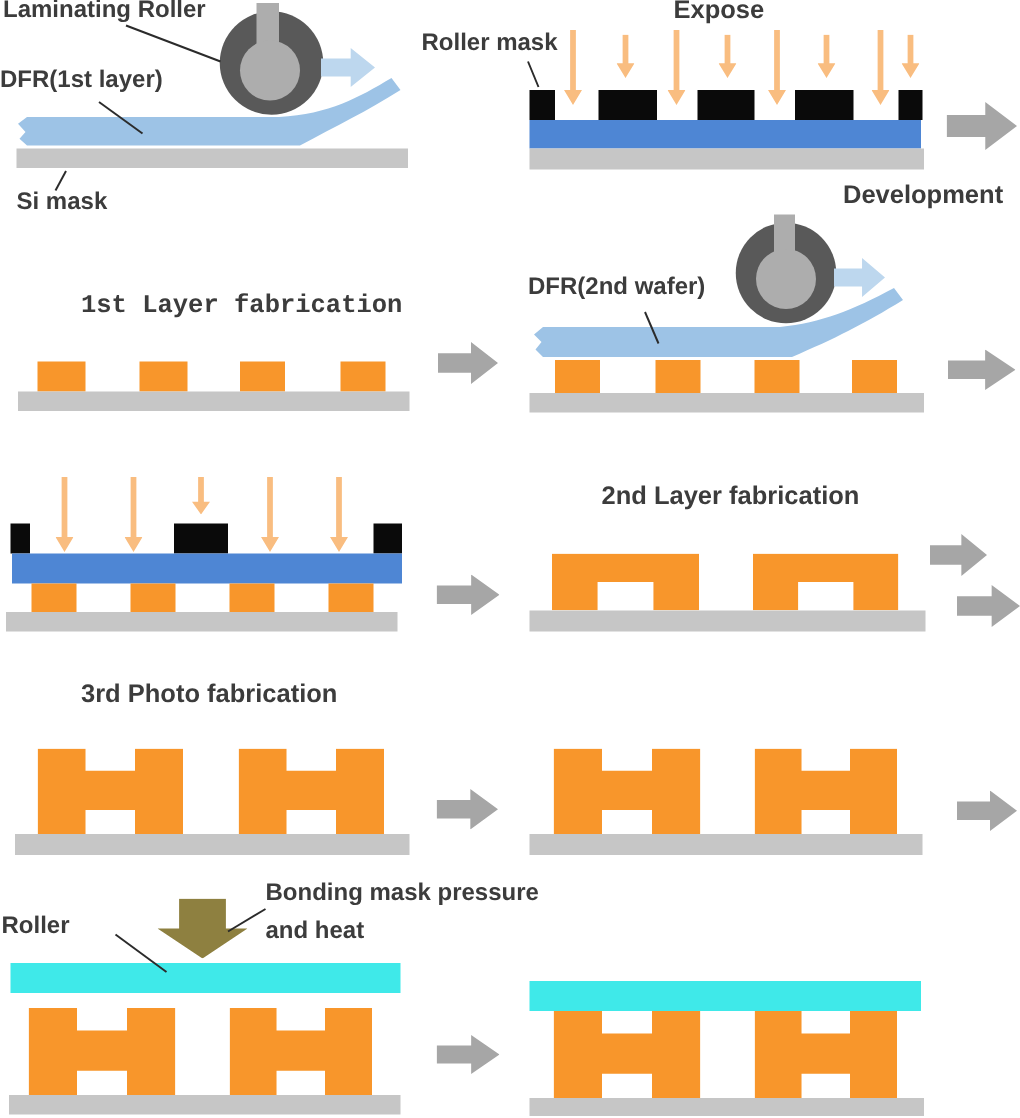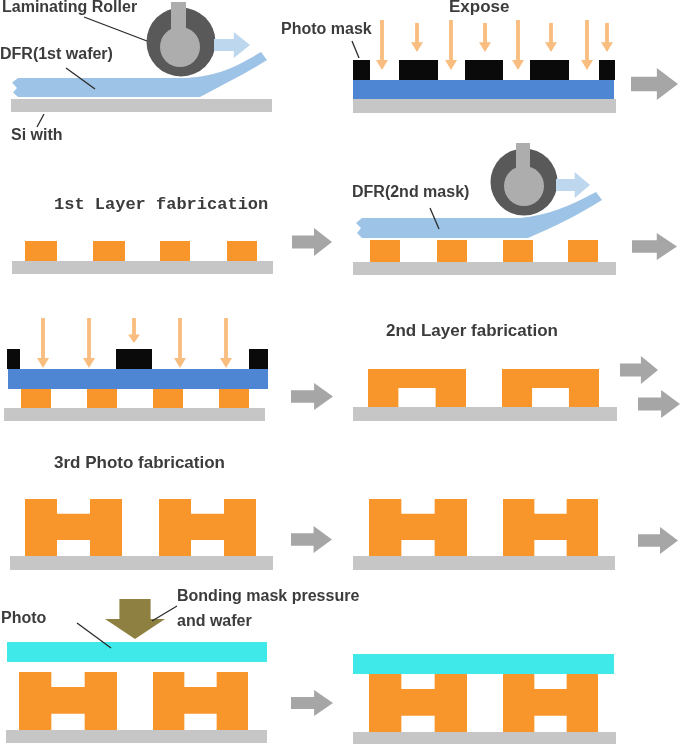--- a/index.html
+++ b/index.html
@@ -32,22 +32,22 @@
   svg{position:absolute;overflow:visible;}
 </style>
 </head>
 <body>
 
 <div class="canvas">
 
   
   <div class="grp">
     <div class="lbl" style="left:2px;top:-2px;">Laminating Roller</div>
-    <div class="lbl" style="left:0px;top:45px;">DFR(1st wafer)</div>
-    <div class="lbl" style="left:11px;top:126px;">Si with</div>
+    <div class="lbl" style="left:0px;top:45px;">DFR(1st layer)</div>
+    <div class="lbl" style="left:11px;top:126px;">Si mask</div>
 
     <svg style="left:8px;top:46px;" width="268" height="54" viewBox="0 0 268 54">
       <path d="M10,32 H178 C212,30 231,19 253,6 L259,14 C237,28 216,38 192,51 H10 L5,46.5 L9,42 L4,36.5 Z" fill="var(--film_blue)"></path>
     </svg>
 
     <svg style="left:140px;top:0px;" width="82" height="84" viewBox="0 0 82 84">
       <circle cx="41" cy="42" r="34.5" fill="var(--roller_dark)"></circle>
       <rect x="31" y="2" width="15" height="32" fill="var(--roller_light)"></rect>
       <circle cx="40" cy="47" r="20" fill="var(--roller_light)"></circle>
     </svg>
@@ -55,57 +55,58 @@
     <div class="lam-arrow" style="left:214px;top:32px;width:36px;height:26px;"></div>
 
     <div class="substrate" style="left:11px;top:99px;width:261px;height:13px;"></div>
   </div>
 
   <div class="flow-arrow" style="left:631px;top:68px;width:47px;height:32px;"></div>
 
   
   <div class="grp">
     <div class="title" style="left:449px;top:-3px;">Expose</div>
-    <div class="lbl" style="left:281px;top:20px;">Photo mask</div>
+    <div class="lbl" style="left:281px;top:20px;">Roller mask</div>
 
     <div class="uv-long" style="left:376px;top:20px;width:12px;height:50px;"></div>
     <div class="uv-short" style="left:411px;top:23px;width:12px;height:29px;"></div>
     <div class="uv-long" style="left:445px;top:20px;width:12px;height:50px;"></div>
     <div class="uv-short" style="left:479px;top:23px;width:12px;height:29px;"></div>
     <div class="uv-long" style="left:512px;top:20px;width:12px;height:50px;"></div>
     <div class="uv-short" style="left:545px;top:23px;width:12px;height:29px;"></div>
     <div class="uv-long" style="left:581px;top:20px;width:12px;height:50px;"></div>
     <div class="uv-short" style="left:601px;top:23px;width:12px;height:29px;"></div>
 
     <div class="maskblk" style="left:353px;top:60px;width:17px;height:20px;"></div>
     <div class="maskblk" style="left:399px;top:60px;width:39px;height:20px;"></div>
     <div class="maskblk" style="left:465px;top:60px;width:38px;height:20px;"></div>
     <div class="maskblk" style="left:530px;top:60px;width:39px;height:20px;"></div>
     <div class="maskblk" style="left:599px;top:60px;width:16px;height:20px;"></div>
 
     <div class="resist" style="left:353px;top:80px;width:261px;height:19px;"></div>
     <div class="substrate" style="left:353px;top:99px;width:263px;height:14px;"></div>
   </div>
 
+  <div class="title" style="left:562px;top:120px;">Development</div>
 
   
   <div class="grp">
     <div class="title" style="left:54px;top:195px;font-family:Liberation Mono, monospace;">1st Layer fabrication</div>
     <div class="block" style="left:25px;top:241px;width:32px;height:20px;"></div>
     <div class="block" style="left:93px;top:241px;width:32px;height:20px;"></div>
     <div class="block" style="left:160px;top:241px;width:30px;height:20px;"></div>
     <div class="block" style="left:227px;top:241px;width:30px;height:20px;"></div>
     <div class="substrate" style="left:12px;top:261px;width:261px;height:13px;"></div>
   </div>
 
   <div class="flow-arrow" style="left:292px;top:228px;width:40px;height:28px;"></div>
 
   
   <div class="grp">
-    <div class="lbl" style="left:352px;top:183px;">DFR(2nd mask)</div>
+    <div class="lbl" style="left:352px;top:183px;">DFR(2nd wafer)</div>
 
     <svg style="left:350px;top:186px;" width="262" height="54" viewBox="0 0 262 54">
       <path d="M12,32 H170 C198,29 218,21 246,6 L252,14 C226,30 206,40 178,52 H12 L7,47 L11,42 L6,37 Z" fill="var(--film_blue)"></path>
     </svg>
 
     <svg style="left:483px;top:140px;" width="84" height="84" viewBox="0 0 84 84">
       <circle cx="41" cy="42" r="33.5" fill="var(--roller_dark)"></circle>
       <rect x="33" y="3" width="14" height="32" fill="var(--roller_light)"></rect>
       <circle cx="41" cy="46" r="20" fill="var(--roller_light)"></circle>
     </svg>
@@ -139,21 +140,21 @@
     <div class="block" style="left:87px;top:389px;width:30px;height:19px;"></div>
     <div class="block" style="left:153px;top:389px;width:30px;height:19px;"></div>
     <div class="block" style="left:219px;top:389px;width:30px;height:19px;"></div>
     <div class="substrate" style="left:4px;top:408px;width:261px;height:13px;"></div>
   </div>
 
   <div class="flow-arrow" style="left:291px;top:383px;width:42px;height:27px;"></div>
 
   
   <div class="grp">
-    <div class="title" style="left:386px;top:321px;">2nd Layer fabrication</div>
+    <div class="title" style="left:401px;top:321px;">2nd Layer fabrication</div>
     <div class="pi-shape" style="left:368px;top:369px;width:98px;height:38px;"></div>
     <div class="pi-shape" style="left:502px;top:369px;width:97px;height:38px;"></div>
     <div class="substrate" style="left:353px;top:407px;width:264px;height:14px;"></div>
   </div>
 
   <div class="flow-arrow" style="left:620px;top:356px;width:38px;height:28px;"></div>
   <div class="flow-arrow" style="left:638px;top:390px;width:42px;height:28px;"></div>
 
   
   <div class="grp">
@@ -169,23 +170,23 @@
   <div class="grp">
     <div class="h-shape" style="left:369px;top:499px;width:98px;height:57px;"></div>
     <div class="h-shape" style="left:503px;top:499px;width:95px;height:57px;"></div>
     <div class="substrate" style="left:353px;top:556px;width:262px;height:14px;"></div>
   </div>
 
   <div class="flow-arrow" style="left:638px;top:527px;width:40px;height:27px;"></div>
 
   
   <div class="grp">
-    <div class="lbl" style="left:1px;top:609px;">Photo</div>
+    <div class="lbl" style="left:1px;top:609px;">Roller</div>
     <div class="lbl" style="left:177px;top:587px;">Bonding mask pressure</div>
-    <div class="lbl" style="left:177px;top:612px;">and wafer</div>
+    <div class="lbl" style="left:177px;top:612px;">and heat</div>
 
     <div class="bond-arrow" style="left:105px;top:599px;width:60px;height:40px;"></div>
 
     <div class="cyanbar" style="left:7px;top:642px;width:260px;height:20px;"></div>
     <div class="h-shape" style="left:19px;top:672px;width:98px;height:58px;"></div>
     <div class="h-shape" style="left:153px;top:672px;width:95px;height:58px;"></div>
     <div class="substrate" style="left:6px;top:730px;width:261px;height:13px;"></div>
   </div>
 
   <div class="flow-arrow" style="left:291px;top:690px;width:42px;height:26px;"></div>

